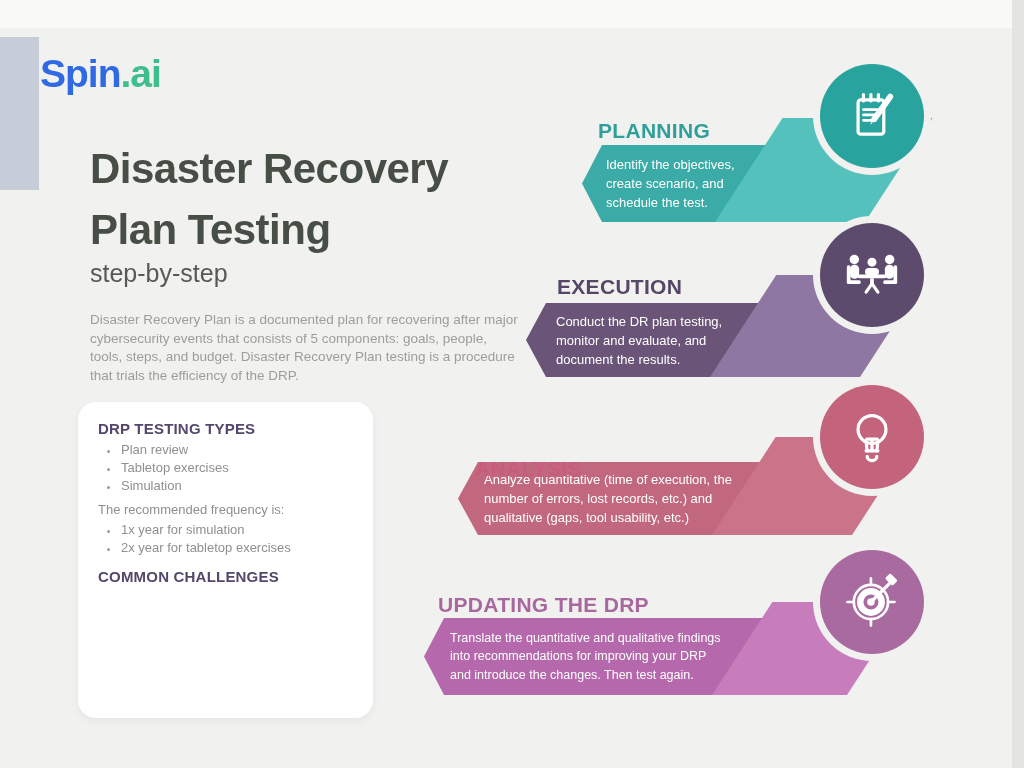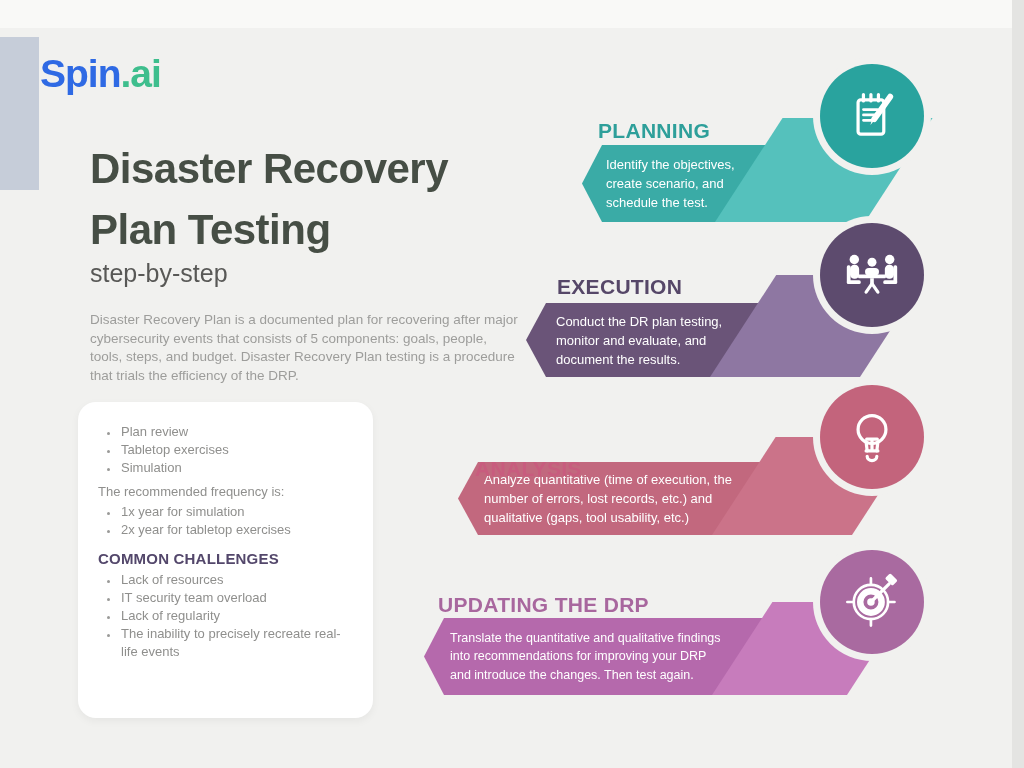--- a/index.html
+++ b/index.html
@@ -87,37 +87,32 @@
 
   <div class="title">
     <div>Disaster Recovery</div>
     <div>Plan Testing</div>
   </div>
   <div class="subtitle">step-by-step</div>
 
   <p class="intro">Disaster Recovery Plan is a documented plan for recovering after major cybersecurity events that consists of 5 components: goals, people, tools, steps, and budget. Disaster Recovery Plan testing is a procedure that trials the efficiency of the DRP.</p>
 
   <section class="card">
+    <h3>DRP TESTING TYPES</h3>
     <ul>
       <li>Plan review</li>
       <li>Tabletop exercises</li>
       <li>Simulation</li>
     </ul>
     <p class="note">The recommended frequency is:</p>
     <ul>
       <li>1x year for simulation</li>
       <li>2x year for tabletop exercises</li>
     </ul>
     <h3 class="gap">COMMON CHALLENGES</h3>
-    <ul>
-      <li>Lack of resources</li>
-      <li>IT security team overload</li>
-      <li>Lack of regularity</li>
-      <li>The inability to precisely recreate real-life events</li>
-    </ul>
   </section>
 
   <div class="step s0">
     <div class="step-label">PLANNING</div>
     <div class="sweep"></div>
     <div class="ribbon">
       <p>Identify the objectives,
 create scenario, and
 schedule the test.</p>
     </div>

